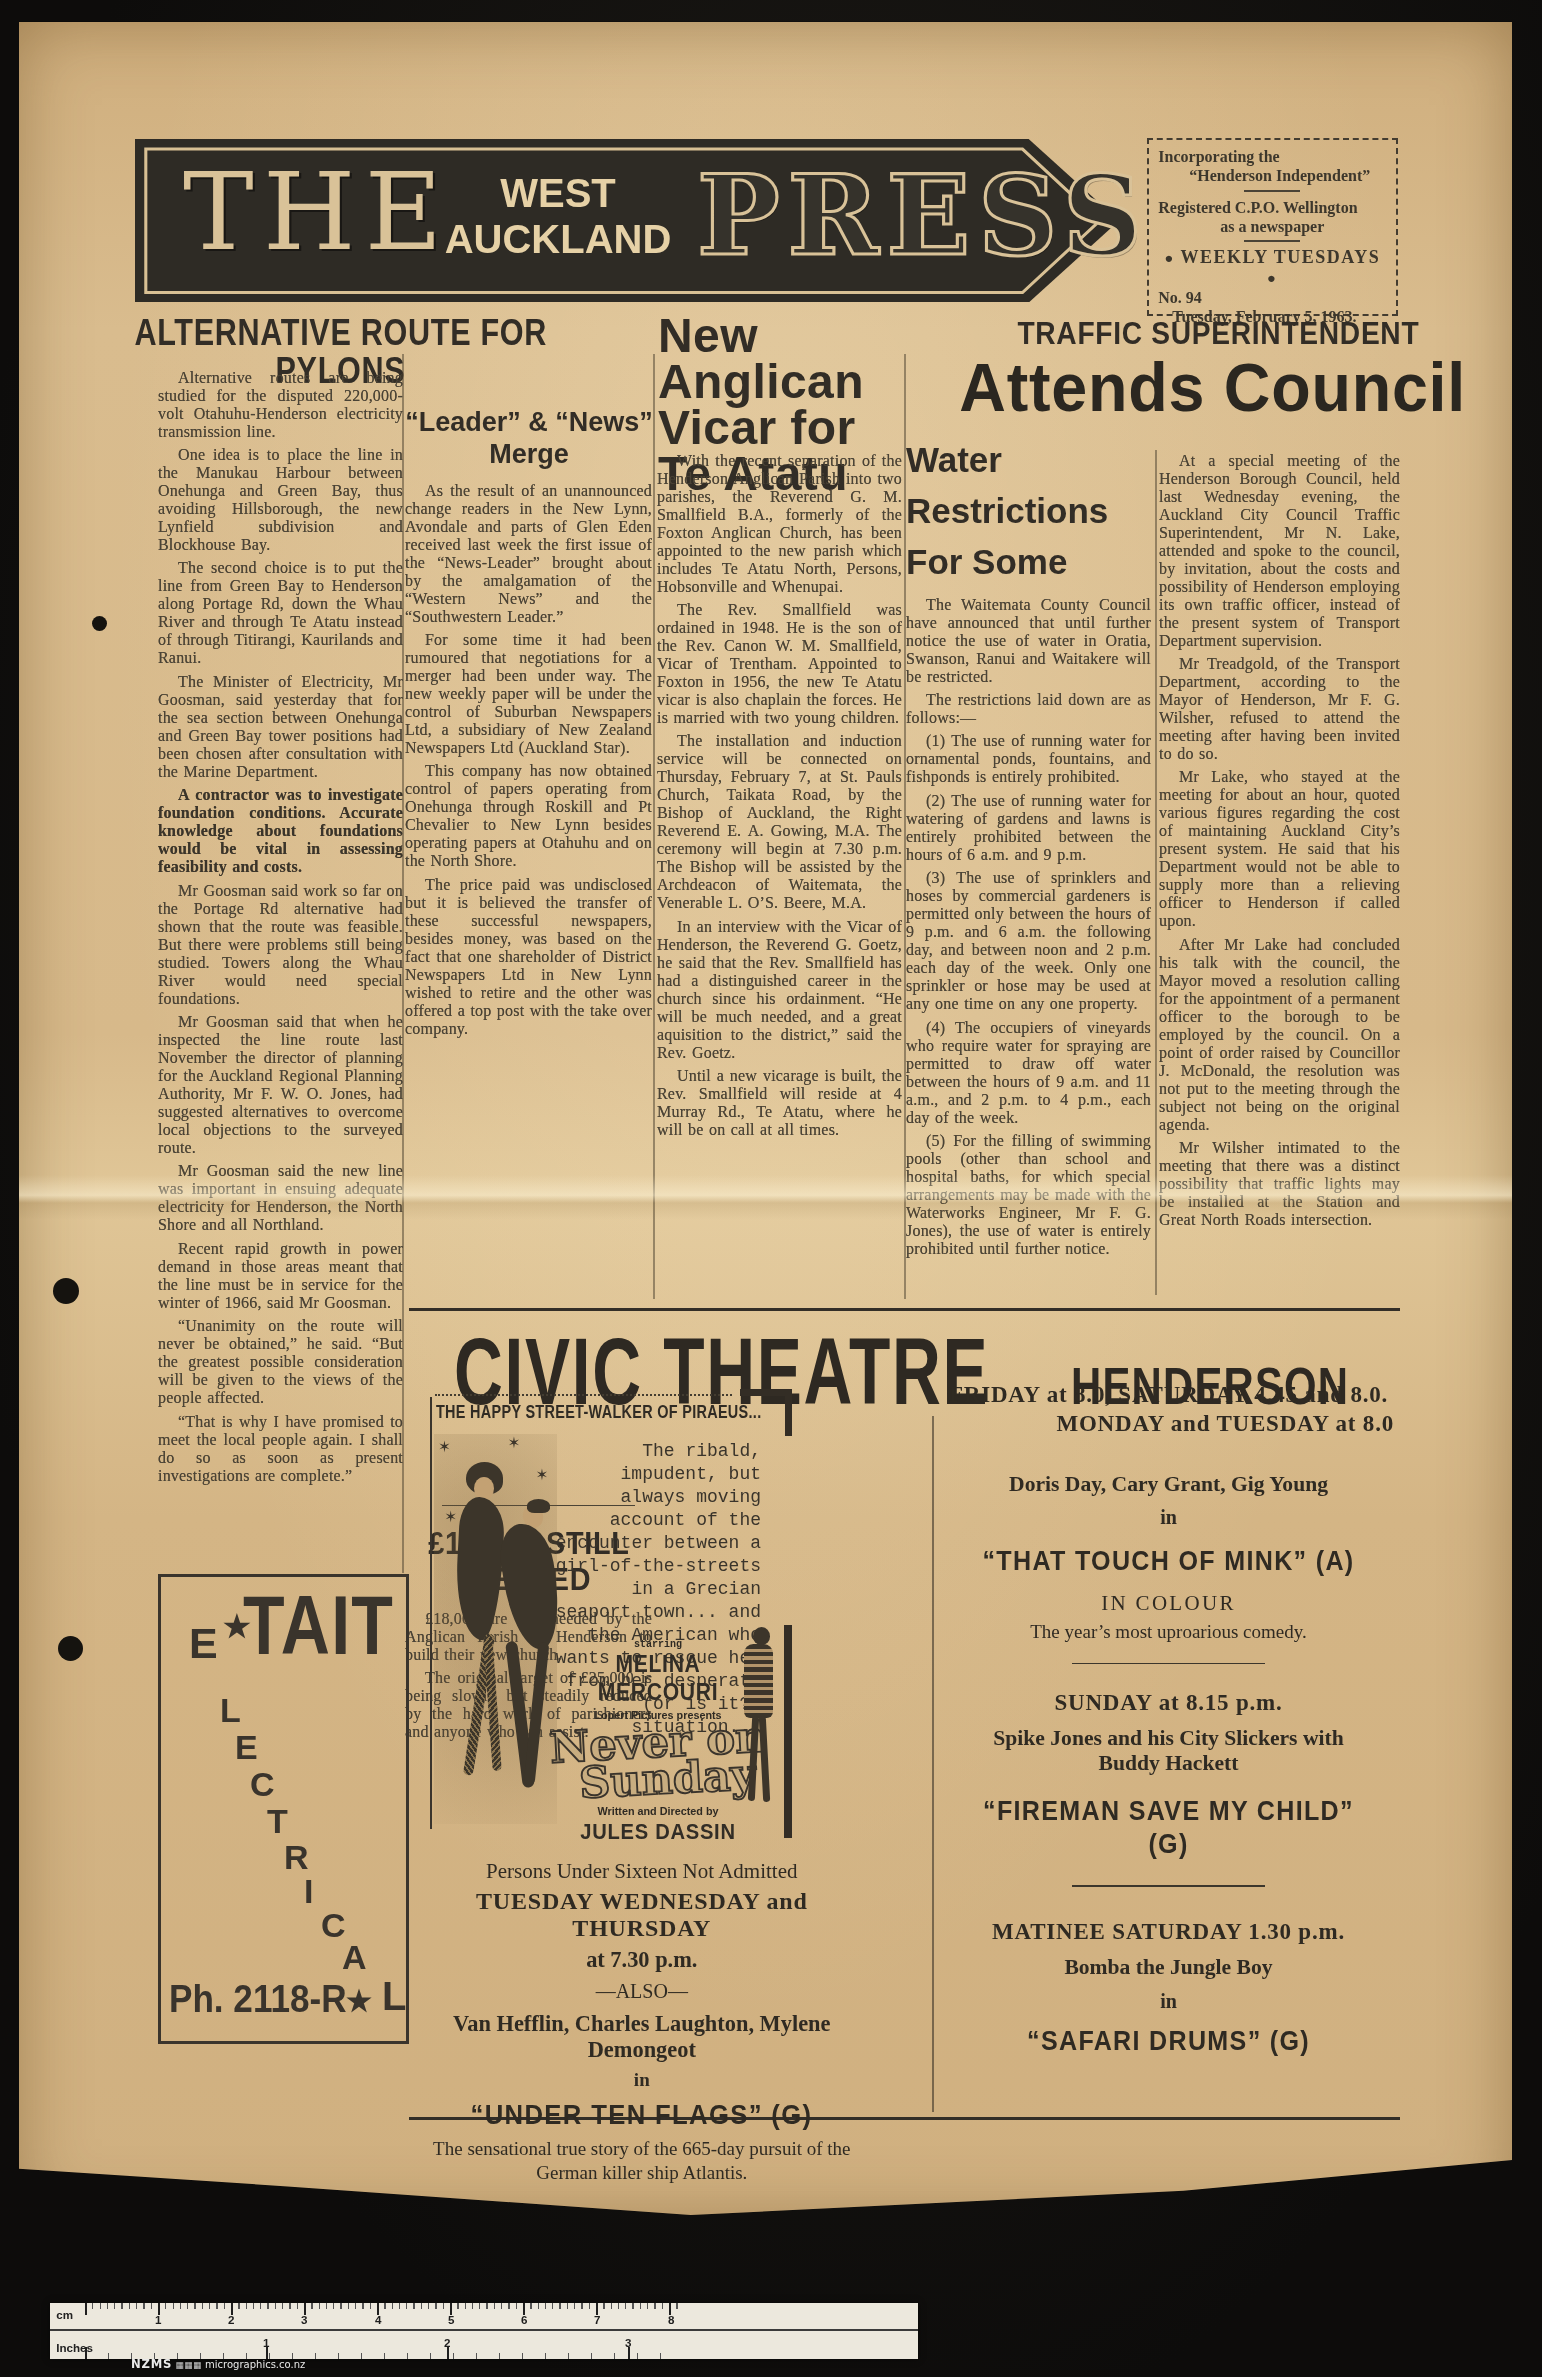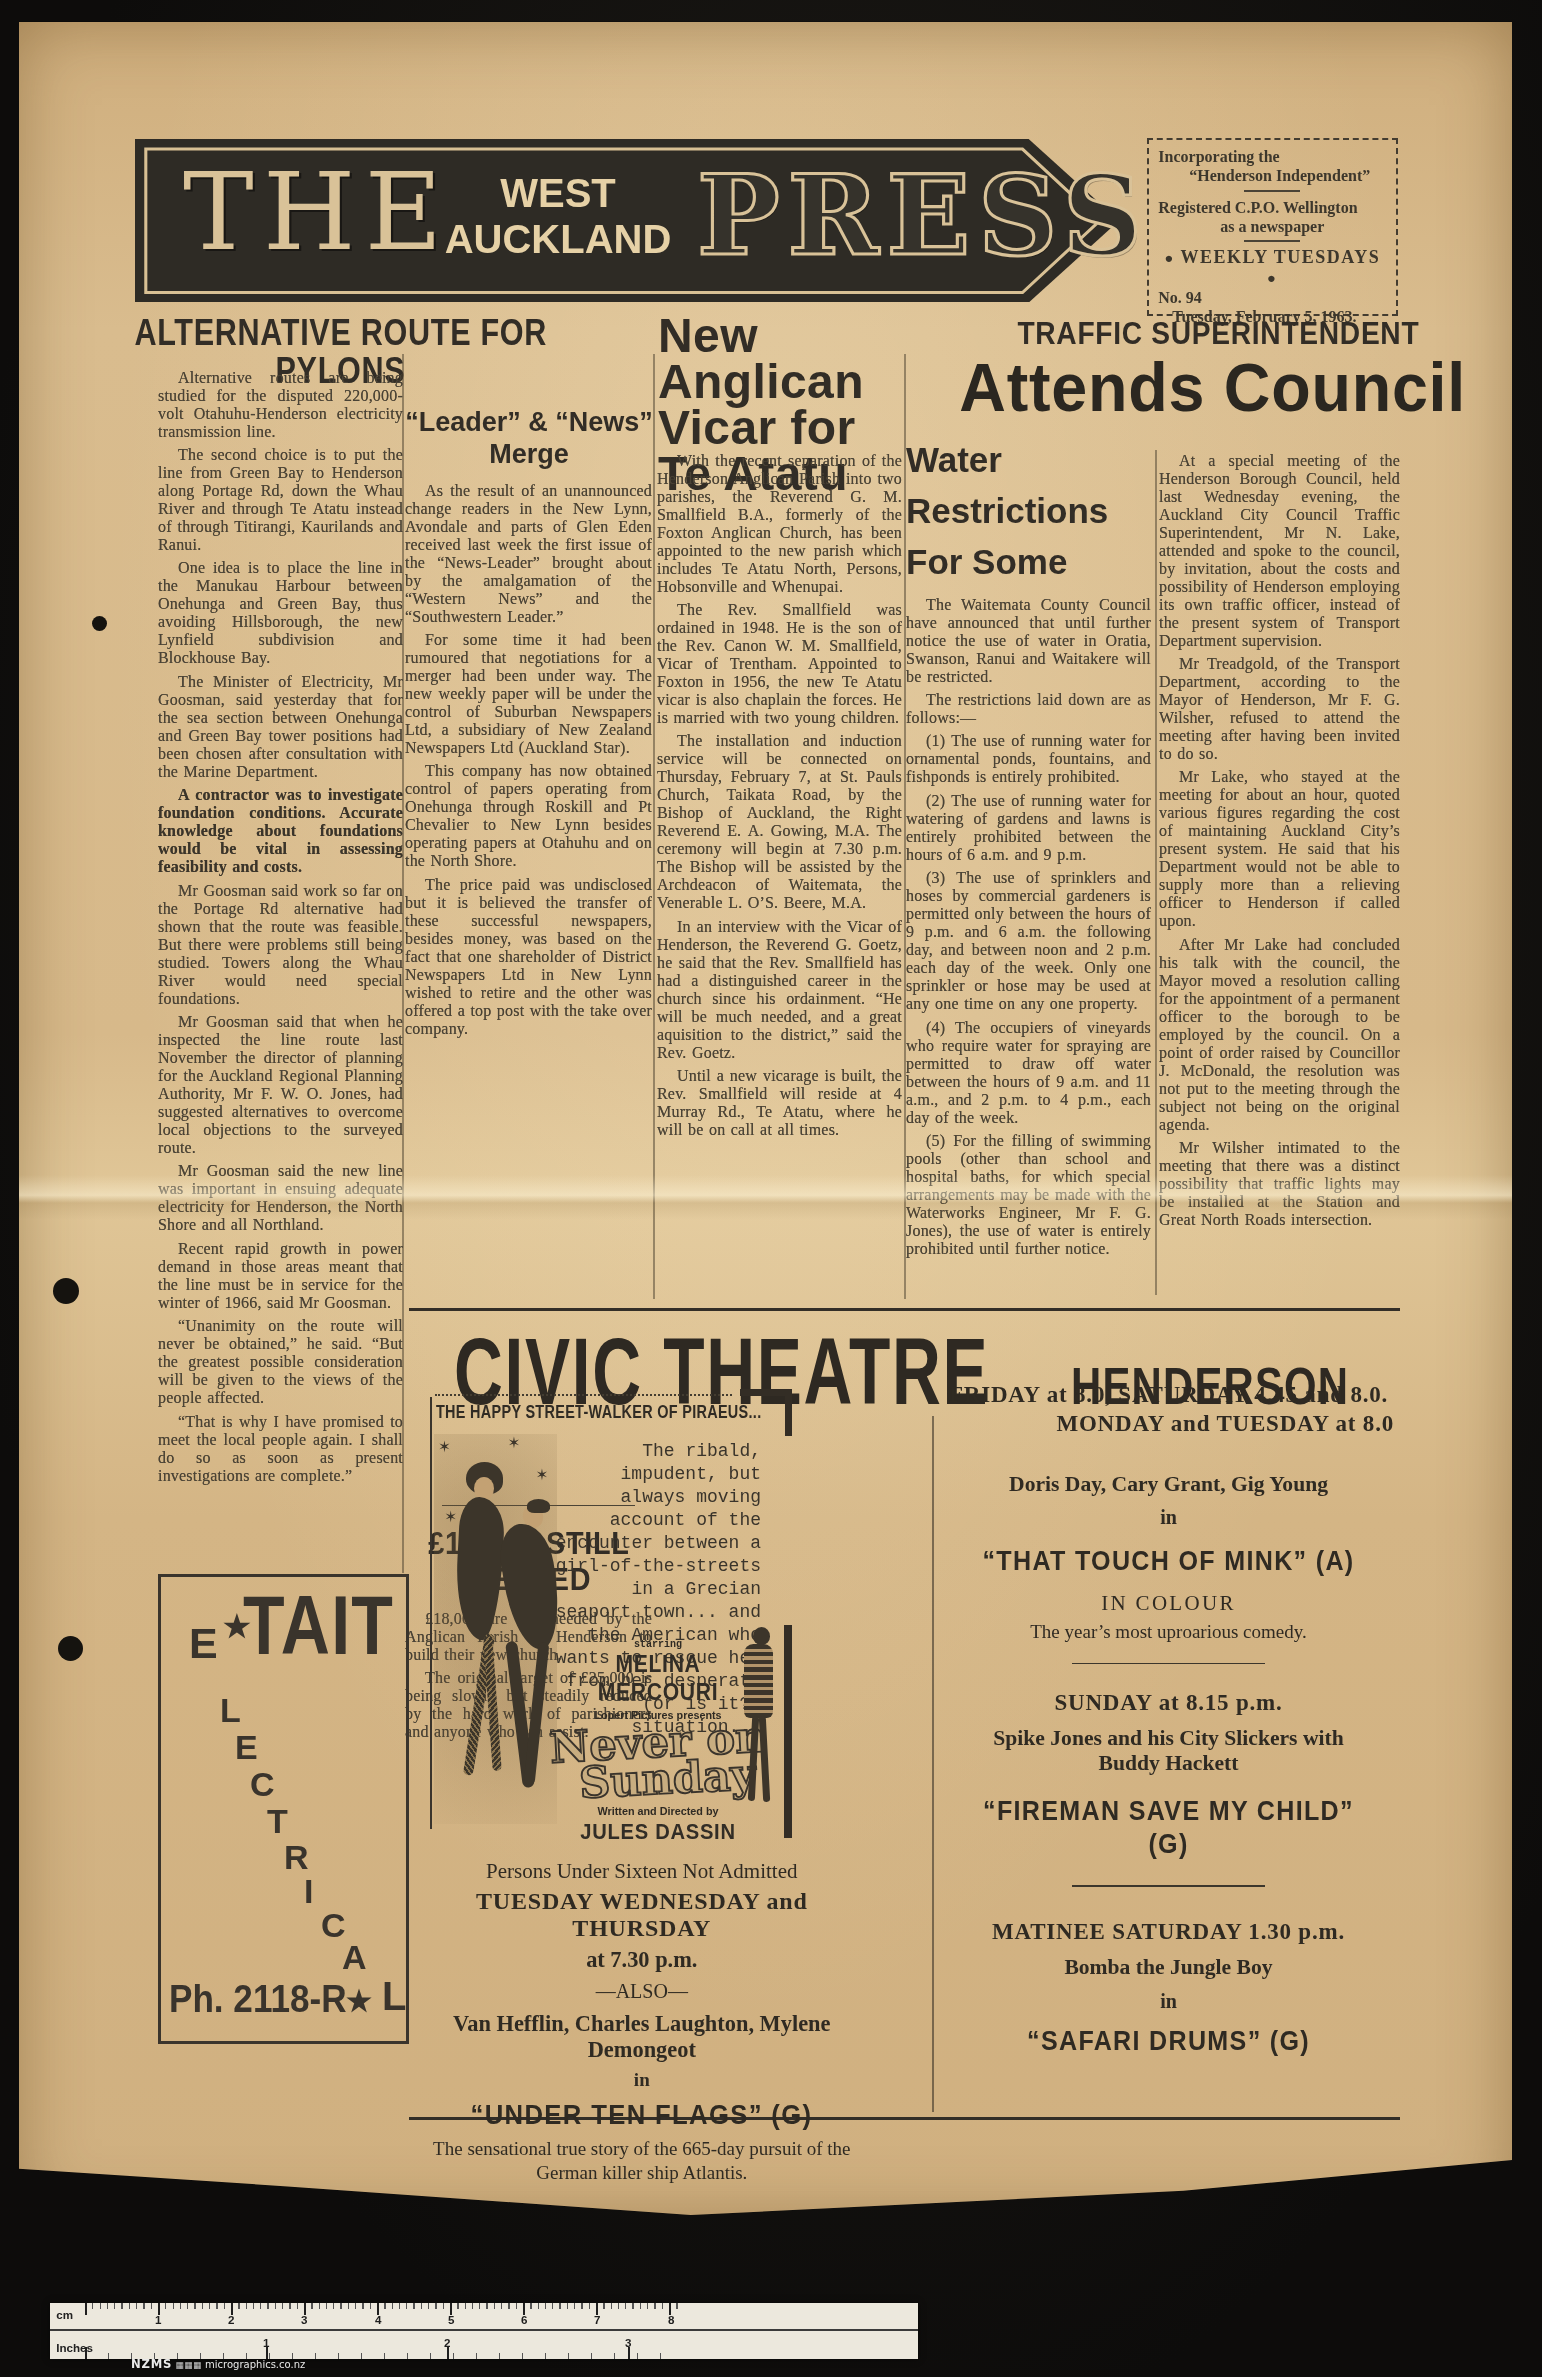--- a/index.html
+++ b/index.html
@@ -218,22 +218,22 @@
       <span class="cx" style="transform:scaleX(.9);">NEEDED</span>
     </div>
 
     <div class="vrule" style="left:383px;top:332px;height:1219px;"></div>
     <div class="vrule" style="left:634px;top:332px;height:945px;"></div>
     <div class="vrule" style="left:885px;top:332px;height:945px;"></div>
     <div class="vrule" style="left:1136px;top:428px;height:845px;"></div>
 
     <section class="col" style="left:139px;top:347px;width:245px;">
       <p>Alternative routes are being studied for the disputed 220,000-volt Otahuhu-Henderson electricity transmission line.</p>
+      <p>One idea is to place the line in the Manukau Harbour between Onehunga and Green Bay, thus avoiding Hillsborough, the new Lynfield subdivision and Blockhouse Bay.</p>
       <p>The second choice is to put the line from Green Bay to Henderson along Portage Rd, down the Whau River and through Te Atatu instead of through Titirangi, Kaurilands and Ranui.</p>
-      <p>One idea is to place the line in the Manukau Harbour between Onehunga and Green Bay, thus avoiding Hillsborough, the new Lynfield subdivision and Blockhouse Bay.</p>
       <p>The Minister of Electricity, Mr Goosman, said yesterday that for the sea section between Onehunga and Green Bay tower positions had been chosen after consultation with the Marine Department.</p>
       <p class="emph">A contractor was to investigate foundation conditions. Accurate knowledge about foundations would be vital in assessing feasibility and costs.</p>
       <p>Mr Goosman said work so far on the Portage Rd alternative had shown that the route was feasible. But there were problems still being studied. Towers along the Whau River would need special foundations.</p>
       <p>Mr Goosman said that when he inspected the line route last November the director of planning for the Auckland Regional Planning Authority, Mr F. W. O. Jones, had suggested alternatives to overcome local objections to the surveyed route.</p>
       <p>Mr Goosman said the new line was important in ensuing adequate electricity for Henderson, the North Shore and all Northland.</p>
       <p>Recent rapid growth in power demand in those areas meant that the line must be in service for the winter of 1966, said Mr Goosman.</p>
       <p>“Unanimity on the route will never be obtained,” he said. “But the greatest possible consideration will be given to the views of the people affected.</p>
       <p>“That is why I have promised to meet the local people again. I shall do so as soon as present investigations are complete.”</p>
     </section>
 

